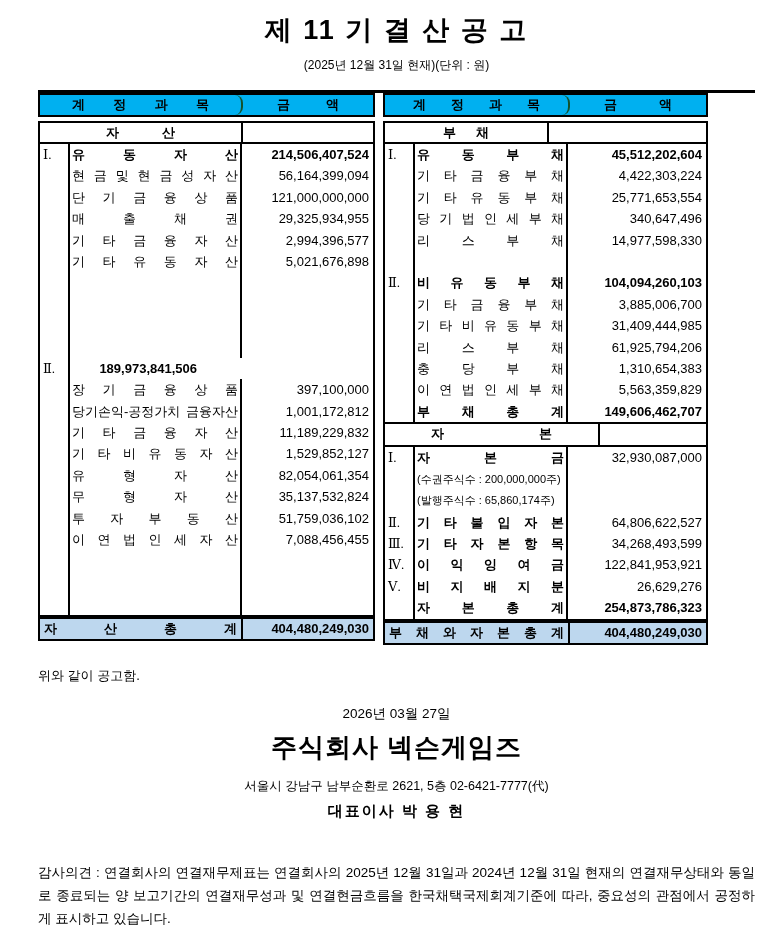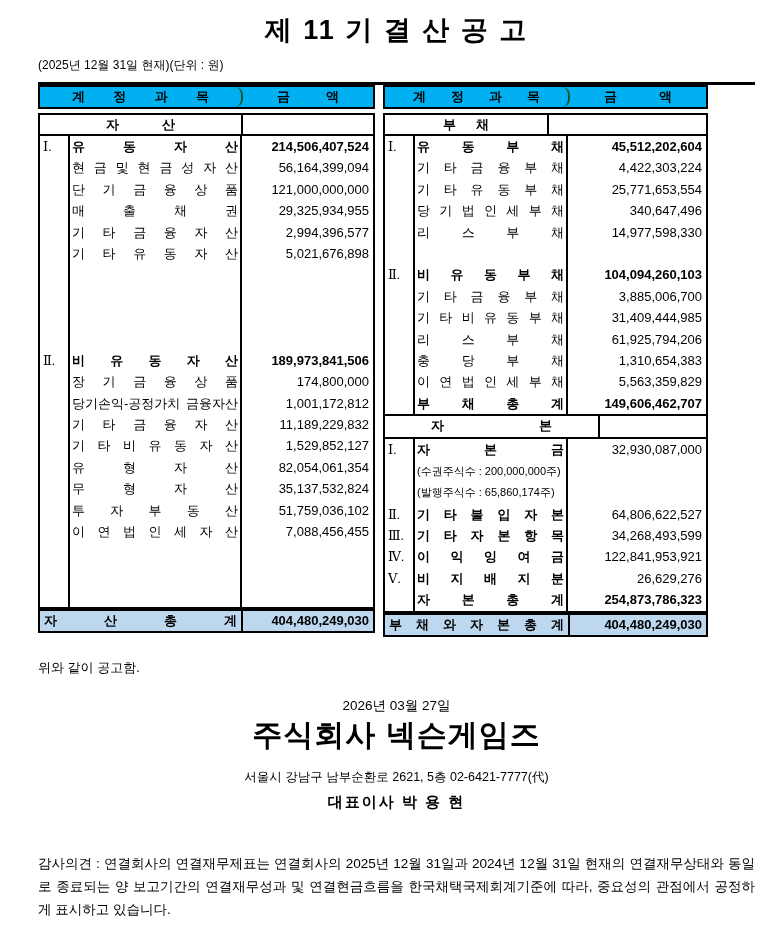--- a/index.html
+++ b/index.html
@@ -3,22 +3,22 @@
 <meta charset="utf-8">
 <style>
   html,body{margin:0;padding:0;background:#fff;}
   body{width:759px;height:930px;overflow:hidden;
        font-family:"Liberation Sans","DejaVu Sans",sans-serif;color:#000;}
   .content{width:717px;margin-left:38px;}
 
   
   .doc-title{margin-top:12px;text-align:center;font-size:27px;font-weight:bold;letter-spacing:2px;}
   .doc-subtitle{margin-top:20px;text-align:center;font-size:19px;font-weight:bold;letter-spacing:1px;}
-  .meta-row{display:flex;justify-content:flex-start;align-items:flex-end;
-            font-size:12px;margin-top:9px;padding-bottom:8px;}
+  .meta-row{display:flex;justify-content:center;align-items:flex-end;
+            font-size:12px;margin-top:9px;padding-bottom:16px;}
 
   
   .fin-wrap{border-top:3px solid #000;padding-top:0;display:flex;gap:8px;}
   .fin-table{flex:none;}
   .fin-table.left{width:337px;}
   .fin-table.right{width:325px;}
 
   .hdr-row{background:#00B0F0;border:2px solid #000;height:20px;display:flex;}
   .hdr-acct{border-right:2px solid #14532d;font-weight:bold;font-size:13px;line-height:20px;
             text-align:justify;text-align-last:justify;border-radius:8px;}
@@ -60,21 +60,21 @@
   .total-label{border-right:2px solid #000;font-weight:bold;font-size:13px;line-height:20px;
                text-align:justify;text-align-last:justify;padding:0 4px;box-sizing:border-box;}
   .left  .total-label{width:203px;}
   .right .total-label{width:185px;}
   .total-amt{flex:1;font-weight:bold;font-size:13px;line-height:20px;text-align:right;
              padding-right:4px;box-sizing:border-box;}
 
   
   .notice{font-size:13px;margin-top:22px;}
   .date-line{text-align:center;font-size:13.5px;margin-top:20px;}
-  .company{text-align:center;font-size:30px;font-weight:bold;letter-spacing:1px;}
+  .company{text-align:center;font-size:26px;font-weight:bold;margin-top:7px;letter-spacing:1px;}
   .address{text-align:center;font-size:12.5px;margin-top:13px;}
   .ceo{text-align:center;font-size:15px;font-weight:bold;margin-top:7px;letter-spacing:2px;}
   .audit{font-size:13.5px;line-height:1.72;margin-top:40px;text-align:justify;}
 </style>
 </head>
 <body>
 
 <div class="content">
 
   <div class="doc-title">제 11 기 결 산 공 고</div>
@@ -142,27 +142,26 @@
             <div class="nm"></div>
             <div class="amt"></div>
           </div>
           <div class="brow">
             <div class="num"></div>
             <div class="nm"></div>
             <div class="amt"></div>
           </div>
           <div class="brow">
             <div class="num">Ⅱ.</div>
-            <div class="nm b">비 유 동 자 산</div>
             <div class="amt b">189,973,841,506</div>
           </div>
           <div class="brow">
             <div class="num"></div>
             <div class="nm">장 기 금 융 상 품</div>
-            <div class="amt">174,800,000</div>
+            <div class="amt">397,100,000</div>
           </div>
           <div class="brow">
             <div class="num"></div>
             <div class="nm">당기손익-공정가치 금융자산</div>
             <div class="amt">1,001,172,812</div>
           </div>
           <div class="brow">
             <div class="num"></div>
             <div class="nm">기 타 금 융 자 산</div>
             <div class="amt">11,189,229,832</div>

